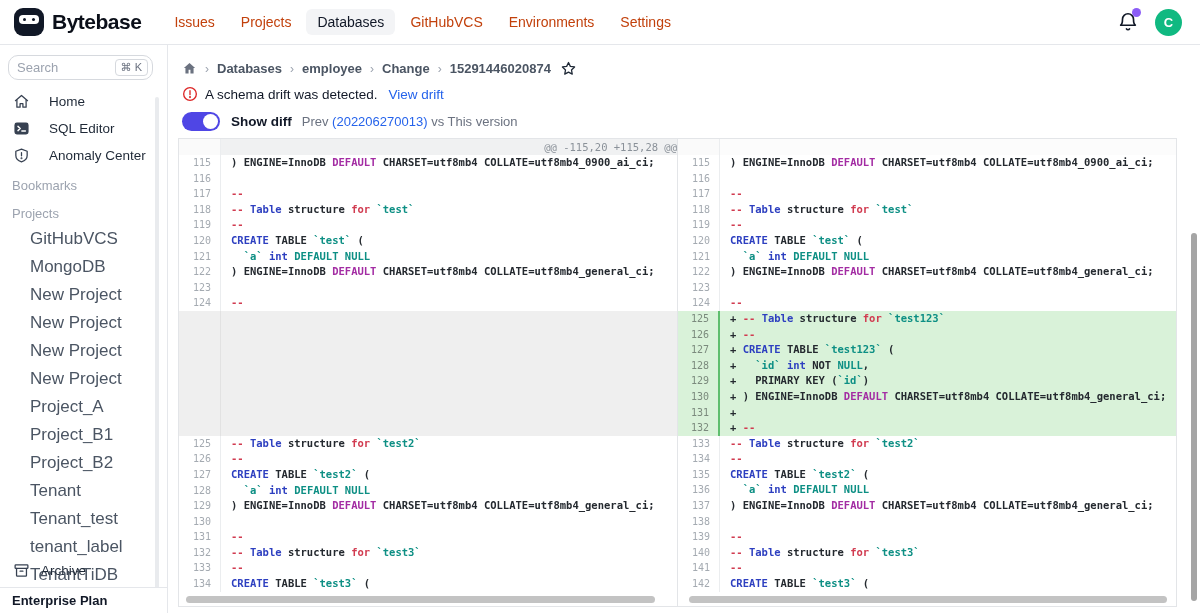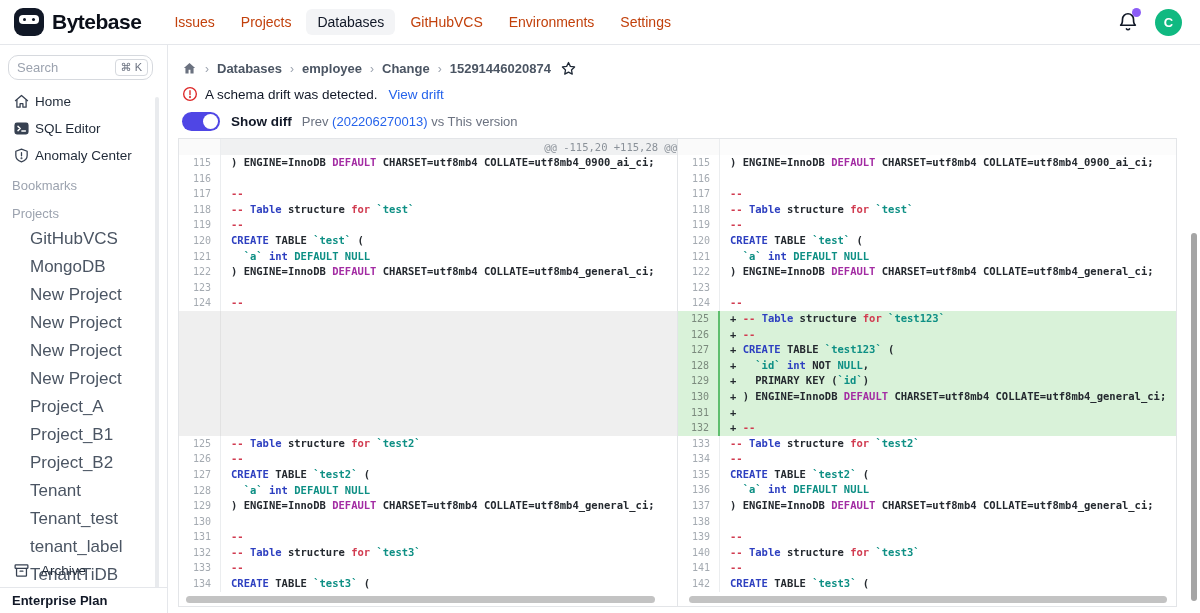--- a/index.html
+++ b/index.html
@@ -29,21 +29,21 @@
   
   .sidebar { position:absolute; top:45px; left:0; width:168px; bottom:0; background:#fff;
     border-right:1px solid #e5e7eb; }
   .search-box { margin:10px 14px 8px 8px; height:25px; border:1px solid #d6d9de; border-radius:10px;
     display:flex; align-items:center; padding:0 4px 0 8px; cursor:text; }
   .search-box input { border:none; outline:none; flex:1; min-width:0; font-size:13px;
     font-family:"Liberation Sans", sans-serif; color:#374151; background:transparent; }
   .search-box input::placeholder { color:#9ca3af; }
   .kbd { font-size:11px; color:#6b7280; border:1px solid #d6d9de; border-radius:4px;
     padding:1px 5px; background:#fff; white-space:nowrap; }
-  .side-nav-item { display:flex; align-items:center; gap:5px; height:27px; padding-left:13px;
+  .side-nav-item { display:flex; align-items:center; gap:19px; height:27px; padding-left:13px;
     font-size:13.5px; color:#1f2937; font-weight:500; cursor:pointer; }
   .side-nav-item svg { flex:0 0 auto; }
   .side-section { font-size:13px; color:#9ca3af; padding:9px 0 4px 12px; }
   .proj-item { font-size:17px; color:#4b5563; padding:4px 0 4px 30px; cursor:pointer; white-space:nowrap; }
   .archive-row { position:absolute; bottom:34px; left:0; right:0; display:flex; align-items:center;
     gap:11px; padding-left:13px; font-size:13.5px; color:#1f2937; font-weight:500; cursor:pointer; }
   .side-footer { position:absolute; bottom:0; left:0; right:0; height:26px; border-top:1px solid #e5e7eb;
     padding:5px 0 0 12px; font-size:13px; font-weight:700; color:#111827; background:#fff; }
   .side-scroll { position:absolute; top:52px; left:155px; width:4px; height:503px;
     background:#e9ebee; border-radius:2px; }

